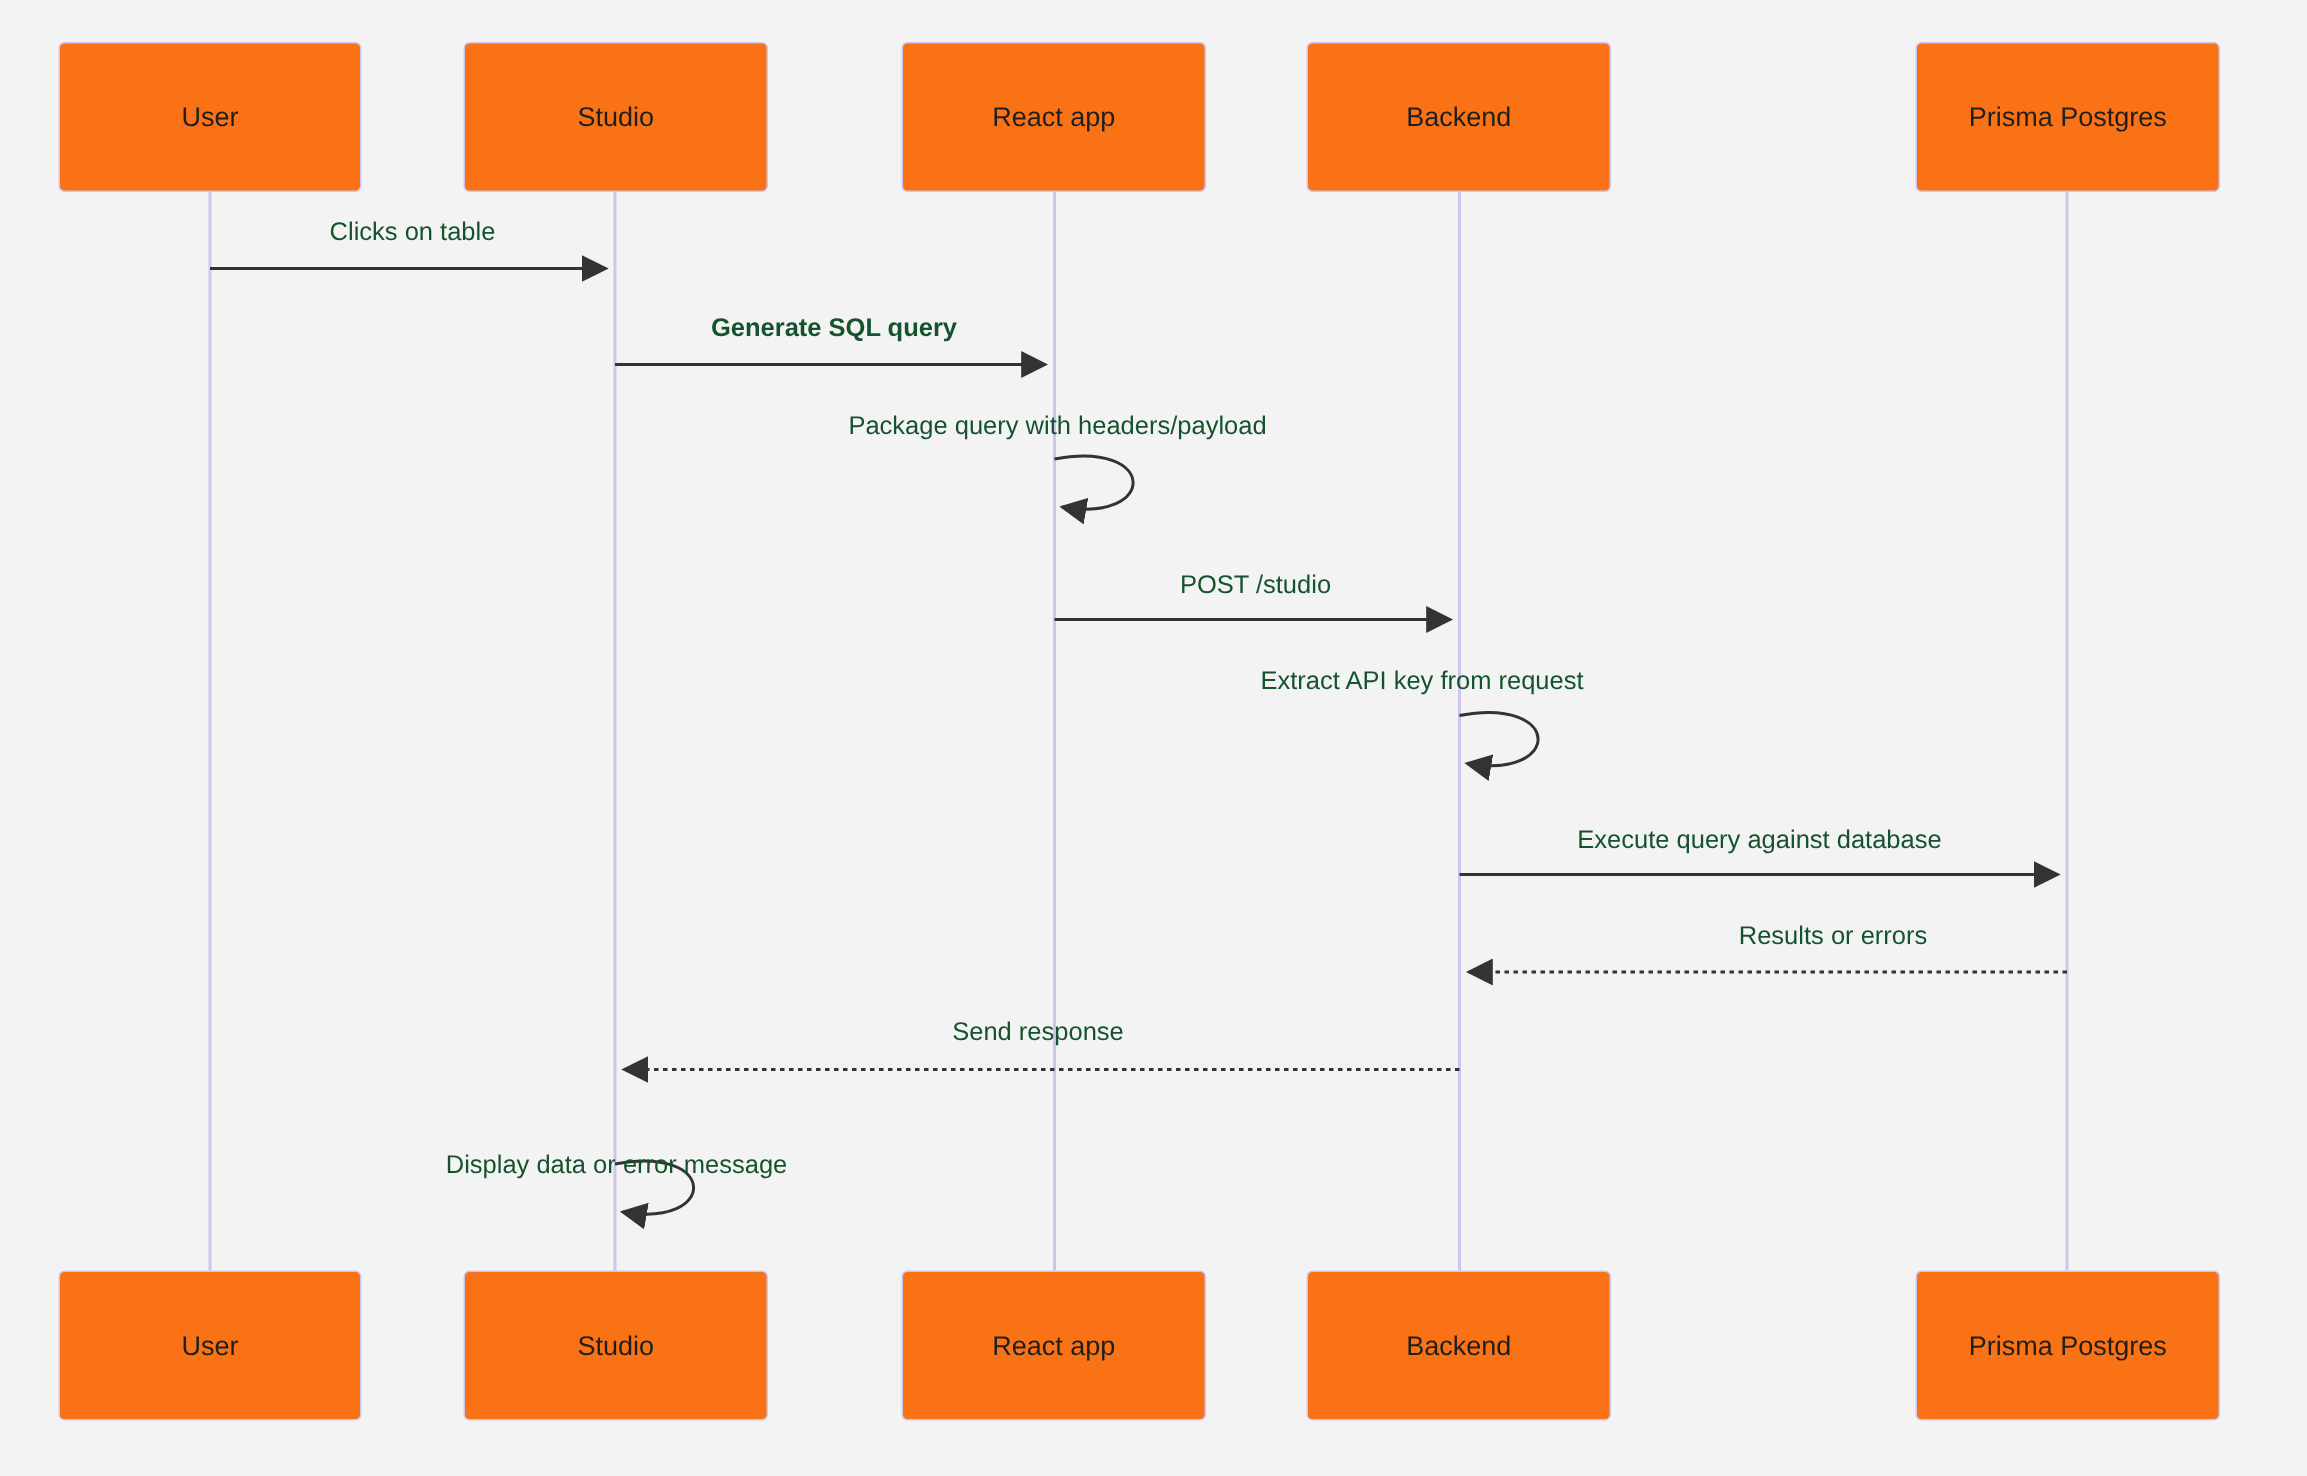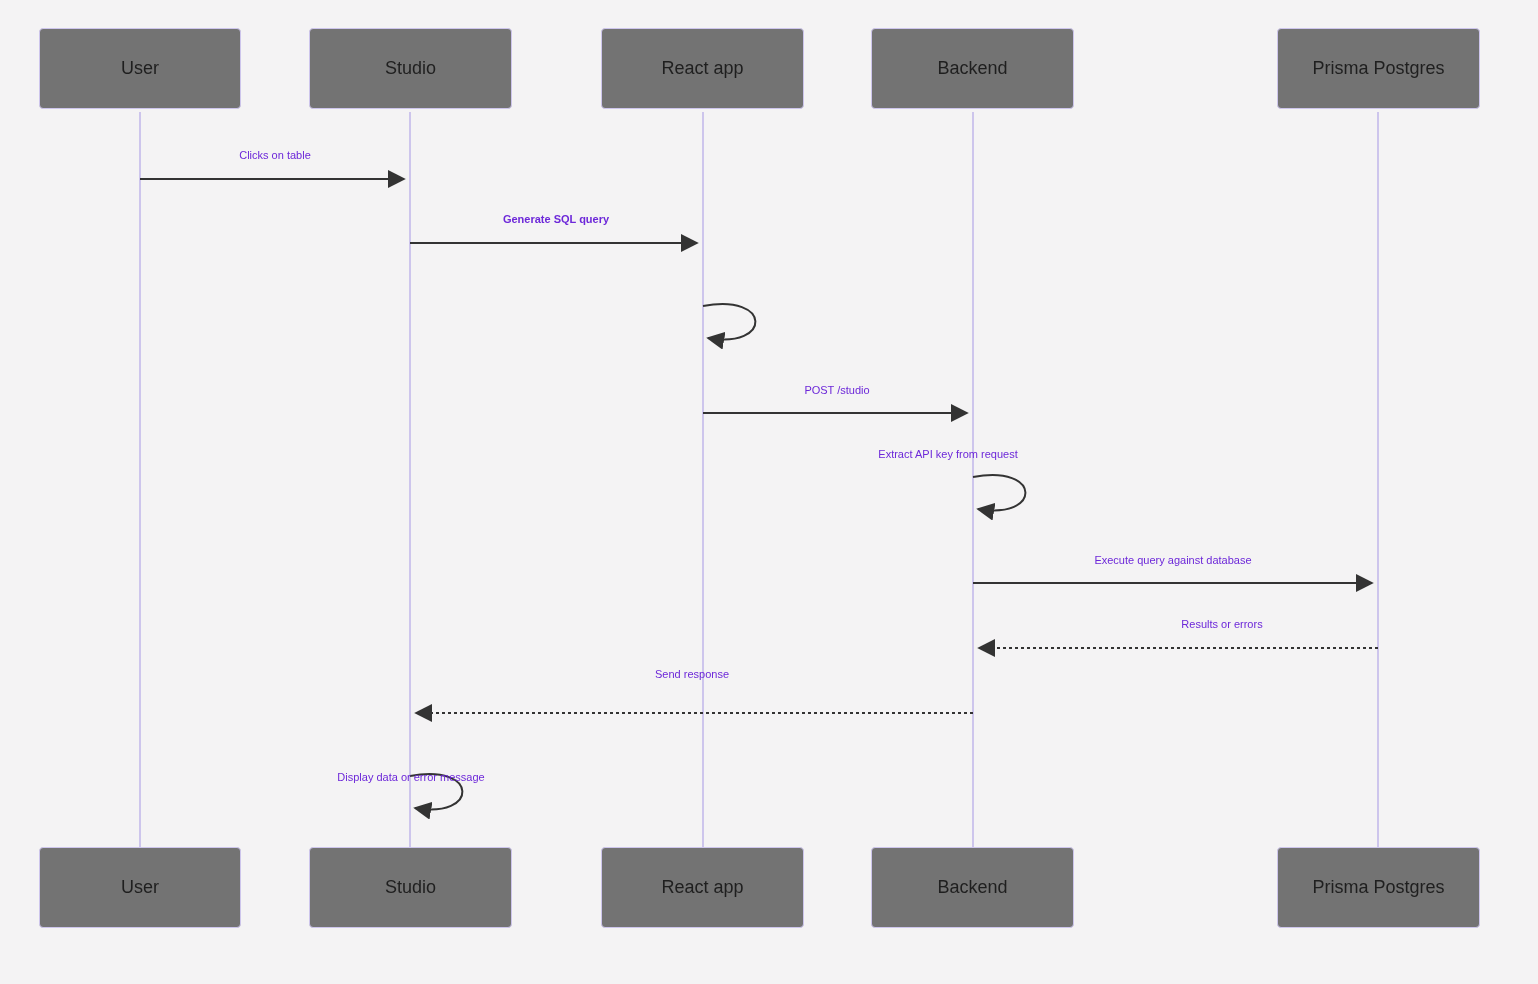--- a/index.html
+++ b/index.html
@@ -19,40 +19,40 @@
     height: 984px;
   }
   .diagram svg.layer {
     position: absolute;
     left: 0;
     top: 0;
     z-index: 1;
   }
   .actor {
     position: absolute;
-    height: 81px;
-    background: #737373;
+    height: 100px;
+    background: #f97316;
     border: 1px solid #cdc5ec;
     border-radius: 4px;
     display: flex;
     align-items: center;
     justify-content: center;
     z-index: 2;
     box-sizing: border-box;
   }
   .actor span {
     font-size: 18px;
     color: #1f1f1f;
   }
   .msg-label {
     position: absolute;
     transform: translateX(-50%);
     white-space: nowrap;
-    font-size: 11px;
-    color: #6d28d9;
+    font-size: 17px;
+    color: #14532d;
     z-index: 2;
     line-height: 24px;
   }
 </style>
 </head>
 <body>
 
 <div class="diagram">
 
   <svg class="layer" width="1538" height="984" viewBox="0 0 1538 984">
@@ -114,20 +114,21 @@
   </div>
   <div class="actor" style="left:871px; top:847px; width:203px;">
     <span>Backend</span>
   </div>
   <div class="actor" style="left:1277px; top:847px; width:203px;">
     <span>Prisma Postgres</span>
   </div>
 
   <div class="msg-label" style="left:275px;  top:143px;">Clicks on table</div>
   <div class="msg-label" style="left:556px;  top:207px;font-weight:bold;">Generate SQL query</div>
+  <div class="msg-label" style="left:705px;  top:272px;">Package query with headers/payload</div>
   <div class="msg-label" style="left:837px;  top:378px;">POST /studio</div>
   <div class="msg-label" style="left:948px;  top:442px;">Extract API key from request</div>
   <div class="msg-label" style="left:1173px; top:548px;">Execute query against database</div>
   <div class="msg-label" style="left:1178px; top:612px;margin-left:44px;">Results or errors</div>
-  <div class="msg-label" style="left:692px;  top:662px;">Send response</div>
+  <div class="msg-label" style="left:692px;  top:676px;">Send response</div>
   <div class="msg-label" style="left:411px;  top:765px;">Display data or error message</div>
 
 </div>
 
 </body></html>

